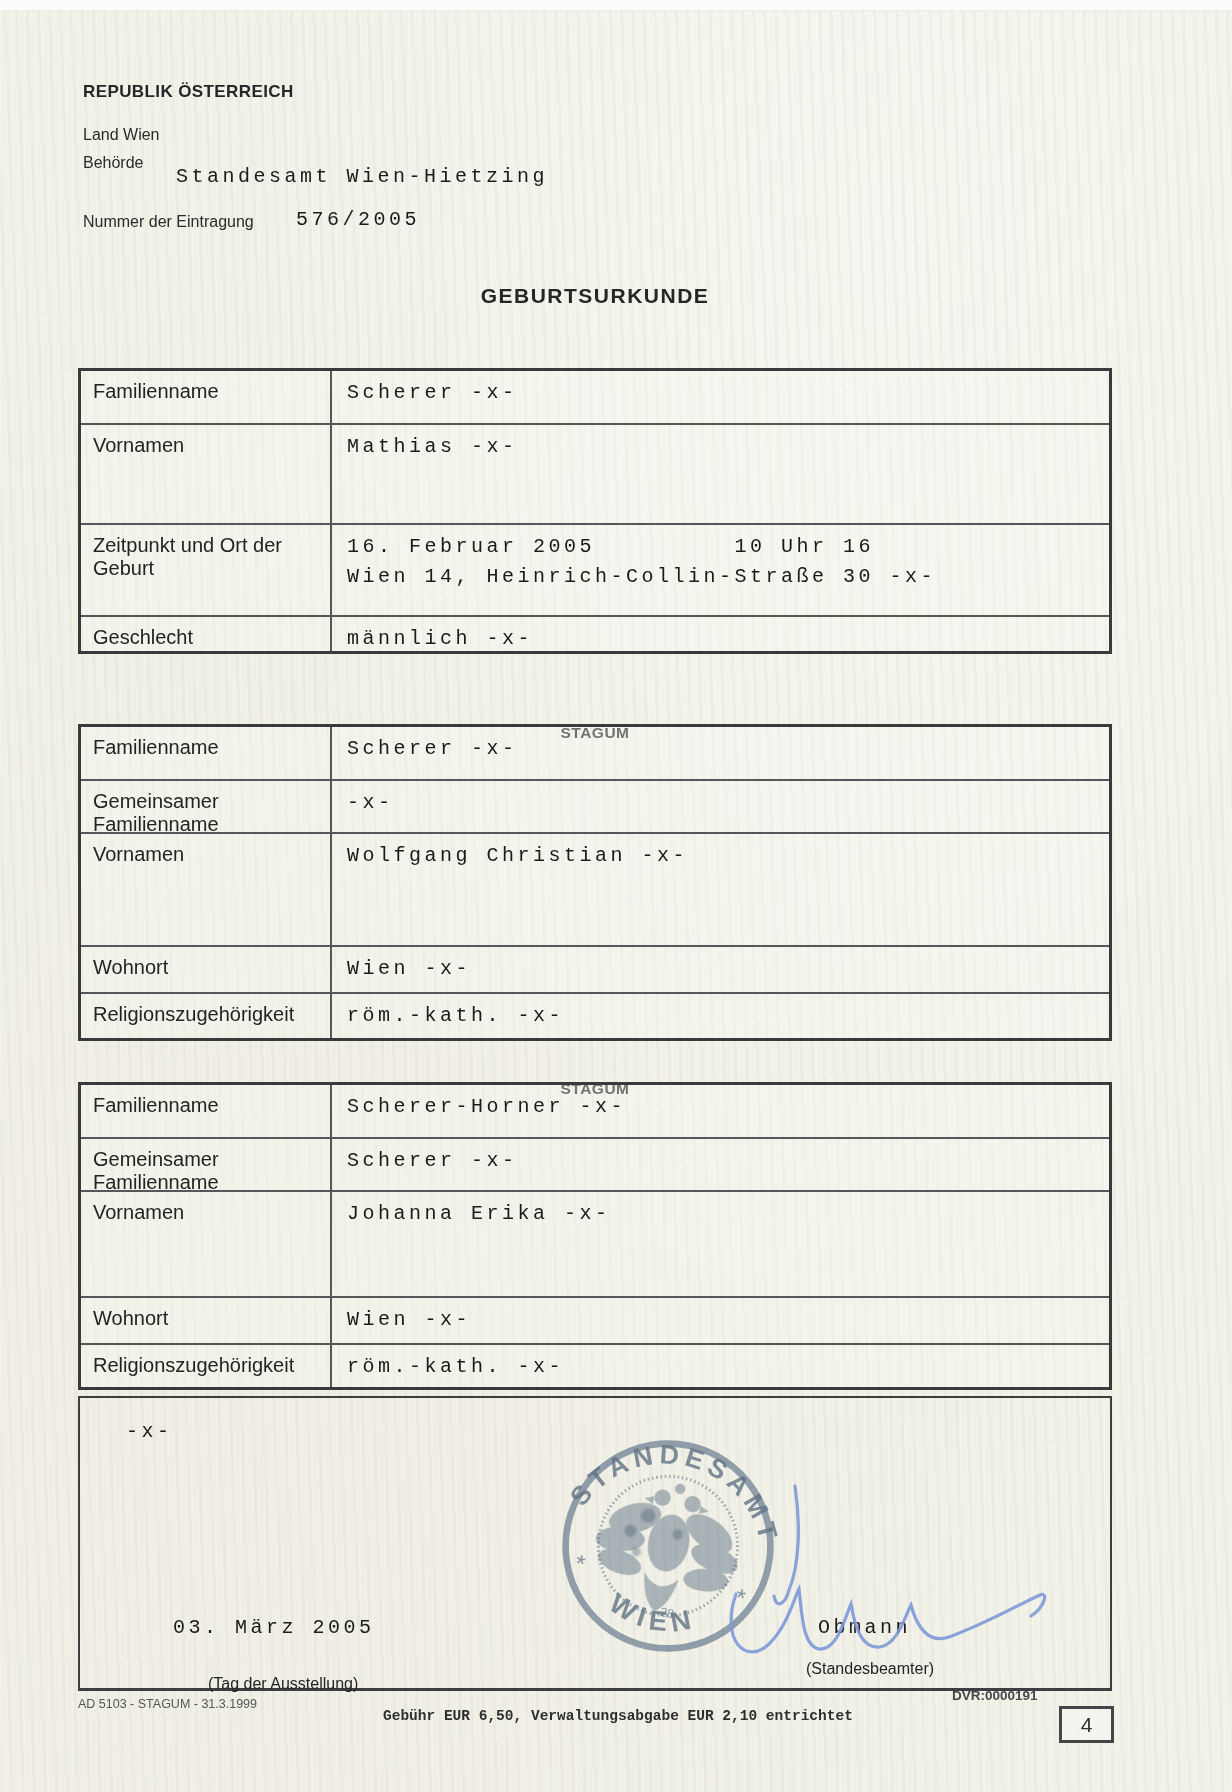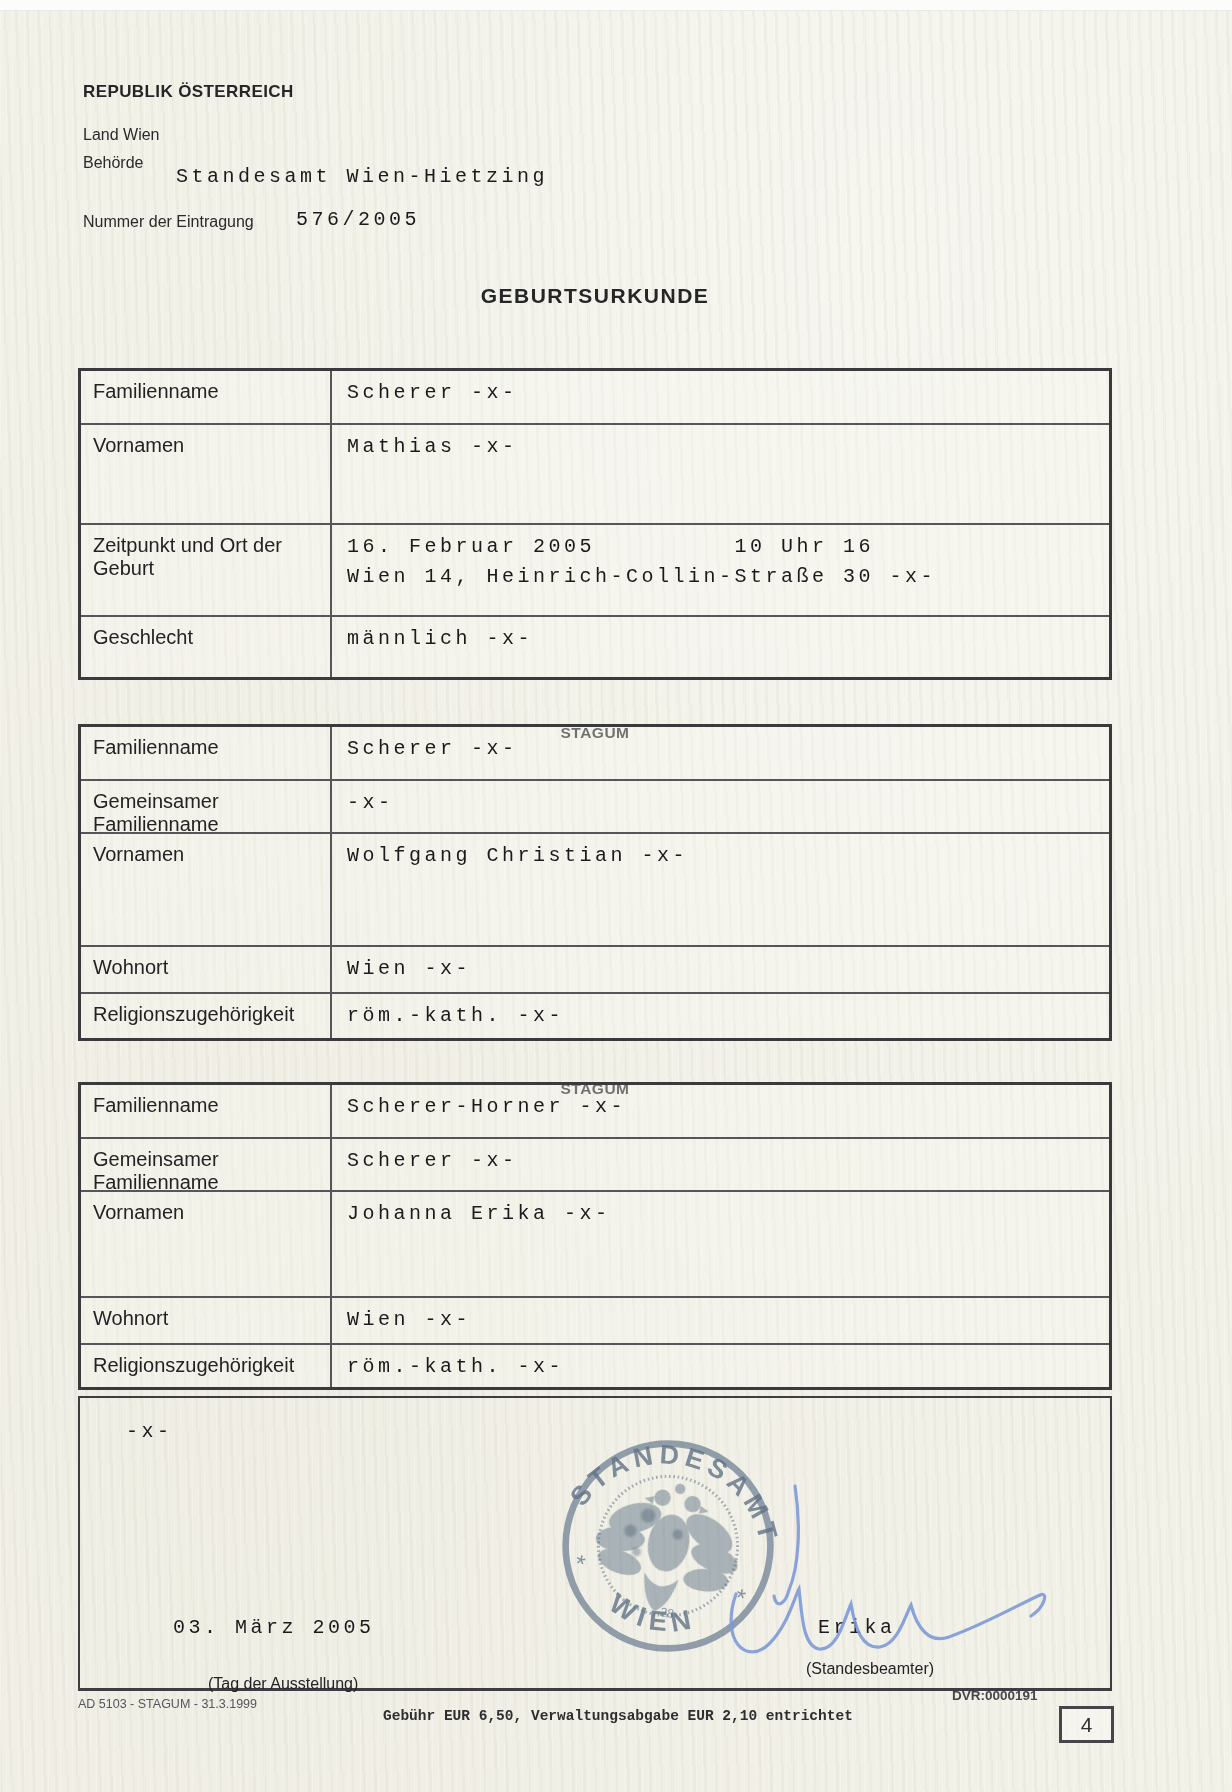--- a/index.html
+++ b/index.html
@@ -62,21 +62,21 @@
       <div class="t-label">Vornamen</div>
       <div class="t-value"><span class="val">Mathias -x-</span></div>
     </div>
     <div class="t-row" style="height:92px;">
       <div class="t-label">Zeitpunkt und Ort der Geburt</div>
       <div class="t-value">
         <div class="val">16. Februar 2005         10 Uhr 16</div>
         <div class="val">Wien 14, Heinrich-Collin-Straße 30 -x-</div>
       </div>
     </div>
-    <div class="t-row" style="height:62px;">
+    <div class="t-row" style="height:36px;">
       <div class="t-label">Geschlecht</div>
       <div class="t-value"><span class="val">männlich -x-</span></div>
     </div>
   </div>
 
   <div class="title-wrap" style="top:692px;">
     <span class="sec-head">STAGUM</span>
   </div>
 
   <div class="cert-table" style="top:724px;">
@@ -126,21 +126,21 @@
     <div class="t-row" style="height:44px;">
       <div class="t-label">Religionszugehörigkeit</div>
       <div class="t-value"><span class="val">röm.-kath. -x-</span></div>
     </div>
   </div>
 
   <div class="bottom-box"></div>
   <div class="abs val" style="left:126px;top:1420px;">-x-</div>
   <div class="abs val" style="left:173px;top:1616px;">03. März 2005</div>
   <div class="abs caption" style="left:208px;top:1660px;margin-top:15px;">(Tag der Ausstellung)</div>
-  <div class="abs val" style="left:818px;top:1616px;">Erika</div>
+  <div class="abs val" style="left:818px;top:1616px;">Obmann</div>
   <div class="abs caption" style="left:806px;top:1660px;">(Standesbeamter)</div>
 
   <svg class="stamp-svg" width="256" height="256" viewBox="0 0 250 250">
     <defs>
       <path id="arcTop" d="M 30 140 A 95 95 0 1 1 220 140" fill="none"></path>
       <path id="arcBottom" d="M 43 150 A 87 87 0 0 0 207 150" fill="none"></path>
     </defs>
     <circle cx="125" cy="125" r="100" fill="none" stroke="#60748a" stroke-width="6.5" opacity="0.72"></circle>
     <circle cx="125" cy="125" r="68" fill="none" stroke="#62768b" stroke-width="3" stroke-dasharray="1.6 2.6" opacity="0.6"></circle>
     <g fill="#4e6479" opacity="0.48" style="filter:blur(0.7px);">

